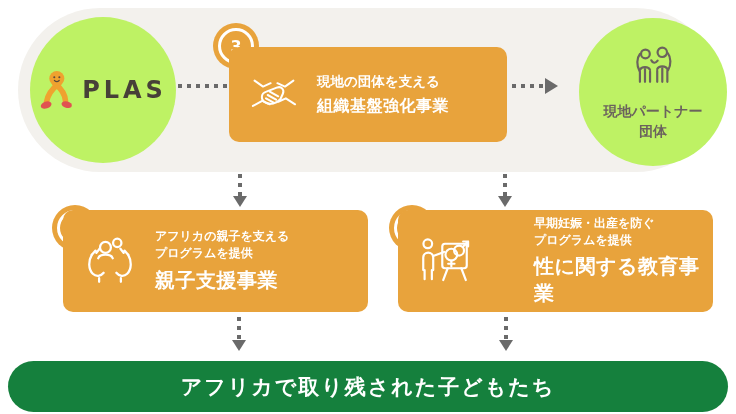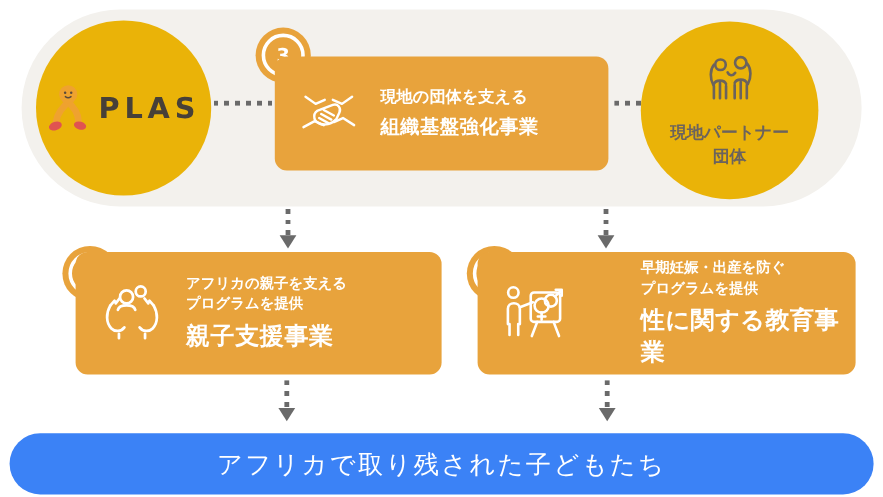--- a/index.html
+++ b/index.html
@@ -6,25 +6,25 @@
   .stage {
     position:relative; width:736px; height:414px; overflow:hidden;
     background:#ffffff; font-family:"DejaVu Sans", sans-serif;
   }
   
   .pill {
     position:absolute; left:18px; top:8px; width:700px; height:164px;
     background:#F3F1ED; border-radius:82px;
   }
   .white-circle {
-    position:absolute; background:#eab308; border-radius:50%;
+    position:absolute; background:#bef264; border-radius:50%;
     display:flex; align-items:center; justify-content:center;
   }
   .plas-circle { left:30px; top:17px; width:146px; height:146px; gap:5px; }
-  .partner-circle { left:534px; top:18px; width:148px; height:148px; flex-direction:column; }
+  .partner-circle { left:579px; top:18px; width:148px; height:148px; flex-direction:column; }
   .wordmark { font-size:24px; font-weight:800; letter-spacing:4px; color:#474038; }
   .partner-label {
     margin-top:4px; text-align:center; color:#6B635D;
     font-size:14px; font-weight:700; line-height:1.45; white-space:pre-line;
   }
   
   .pbox {
     position:absolute; background:#E8A33C; border-radius:10px; color:#ffffff;
     display:flex; align-items:center;
   }
@@ -69,23 +69,23 @@
     border-left:7px solid transparent; border-right:7px solid transparent;
     border-top:11px solid #6A6A6A;
   }
   .va-up-l { left:233px; top:174px; } .va-up-r { left:498px; top:174px; }
   .va-dn-l { left:232px; top:317px; } .va-dn-r { left:499px; top:317px; }
   .va-up-l .vline, .va-up-r .vline { height:22px; }
   .va-dn-l .vline, .va-dn-r .vline { height:23px; }
   
   .banner {
     position:absolute; left:8px; top:361px; width:720px; height:51px;
-    background:#3b82f6; border-radius:26px;
+    background:#15803d; border-radius:26px;
     display:flex; align-items:center; justify-content:center;
-    color:#ffffff; font-size:21px; font-weight:400; letter-spacing:2px;
+    color:#ffffff; font-size:21px; font-weight:700; letter-spacing:2px;
   }
   svg { display:block; }
 </style>
 </head>
 <body>
 
 <div class="stage">
 
   <div class="pill"></div>
 

